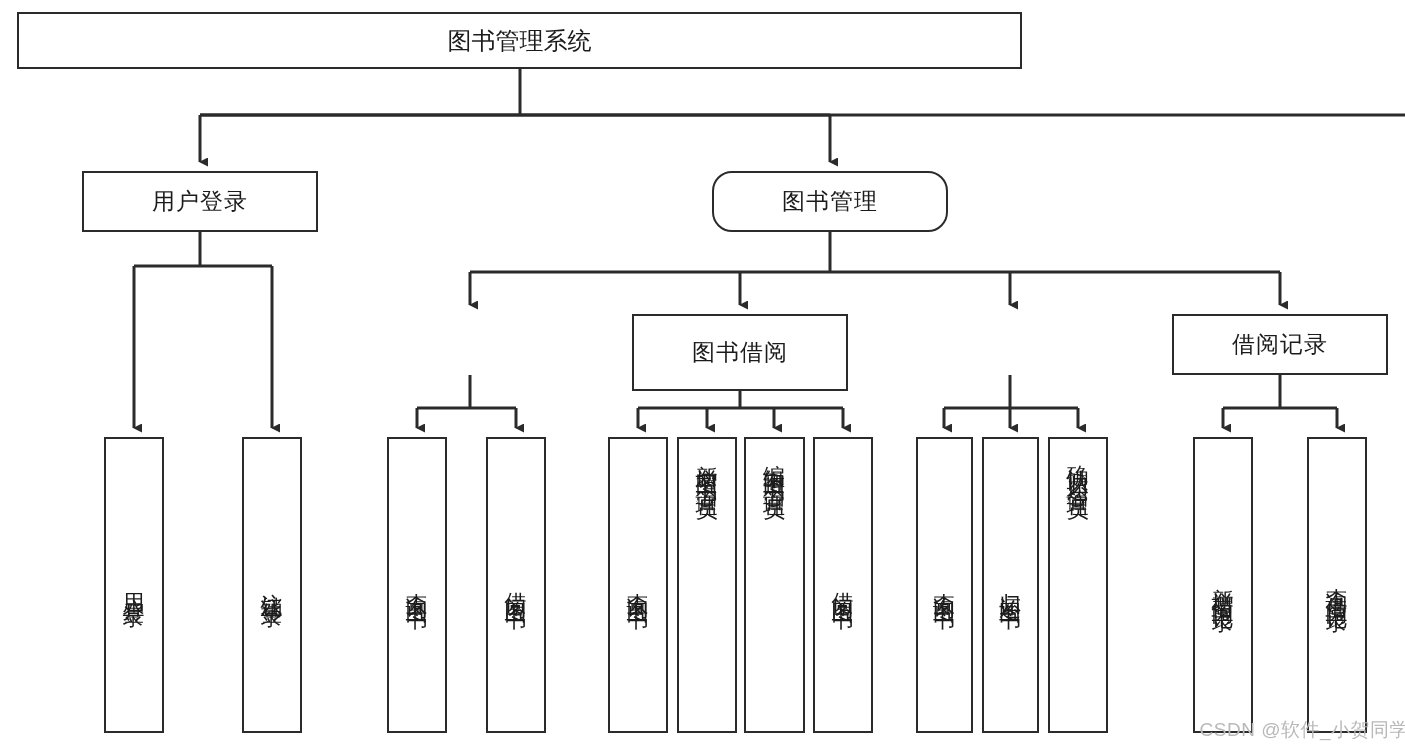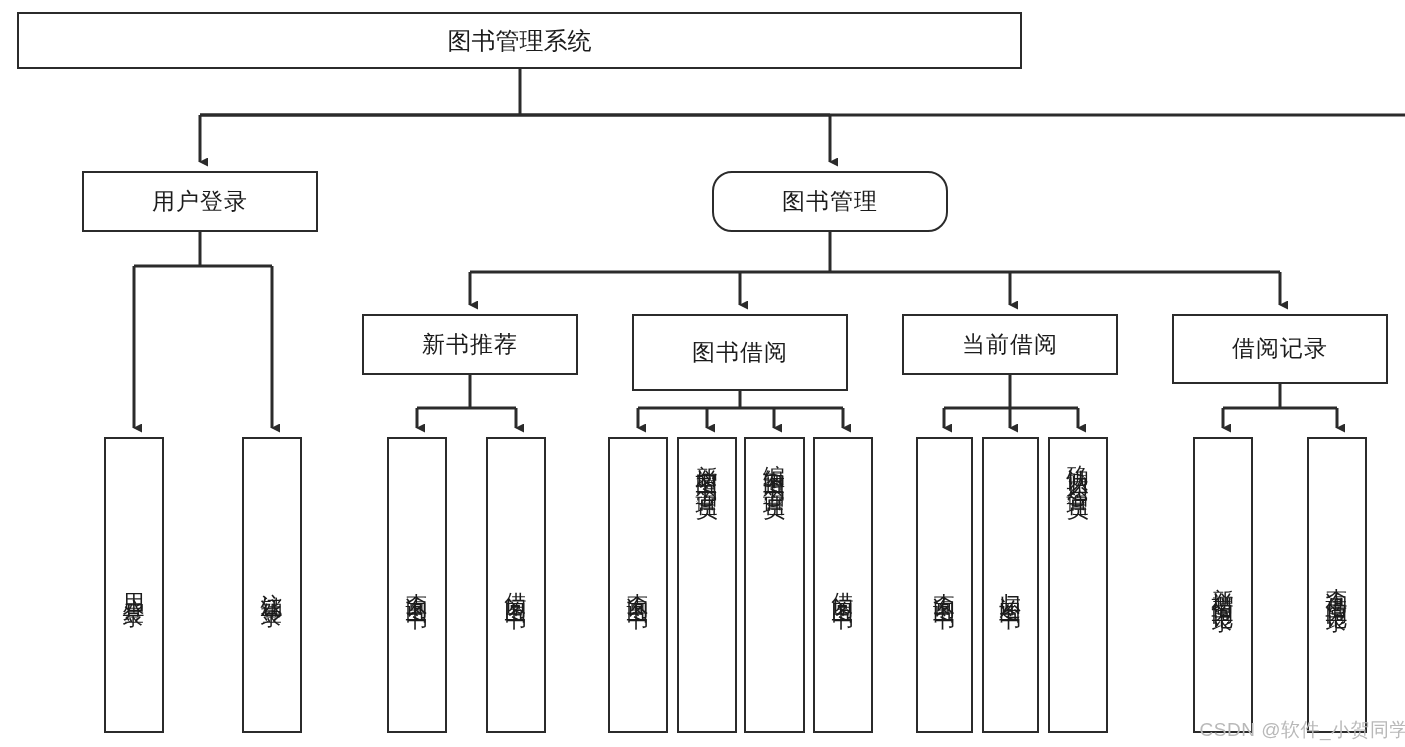--- a/index.html
+++ b/index.html
@@ -126,30 +126,24 @@
     <span>图书管理系统</span>
   </div>
 
   <div class="node horiz" style="left:82px; top:171px; width:236px; height:61px;">
     <span>用户登录</span>
   </div>
   <div class="node horiz" style="left:712px; top:171px; width:236px; height:61px;border-radius:20px;">
     <span>图书管理</span>
   </div>
 
-  <div class="node horiz" style="left:362px; top:314px; width:216px; height:61px;">
-    <span>新书推荐</span>
-  </div>
   <div class="node horiz" style="left:632px; top:314px; width:216px; height:77px;">
     <span>图书借阅</span>
   </div>
-  <div class="node horiz" style="left:902px; top:314px; width:216px; height:61px;">
-    <span>当前借阅</span>
-  </div>
-  <div class="node horiz" style="left:1172px; top:314px; width:216px; height:70px;">
+  <div class="node horiz" style="left:1172px; top:314px; width:216px; height:61px;">
     <span>借阅记录</span>
   </div>
 
   <div class="node leaf centered" style="left:104px; top:437px; width:60px; height:296px;">
     <span>用户登录</span>
   </div>
   <div class="node leaf centered" style="left:242px; top:437px; width:60px; height:296px;">
     <span>注销登录</span>
   </div>
   <div class="node leaf centered" style="left:387px; top:437px; width:60px; height:296px;">

